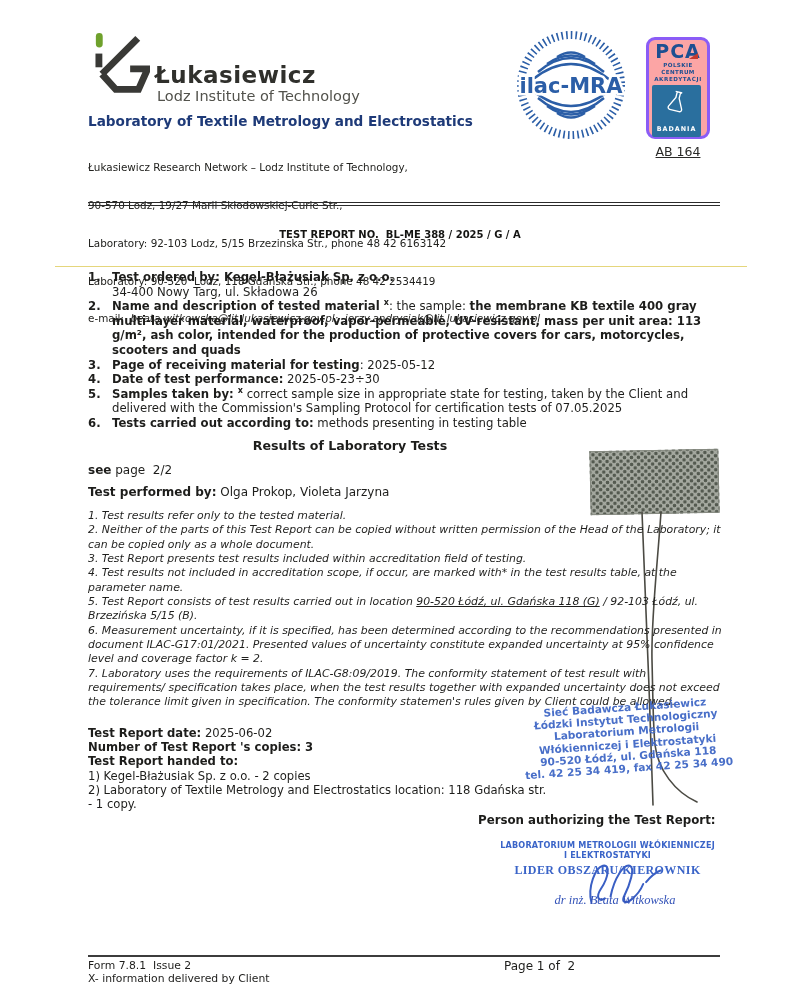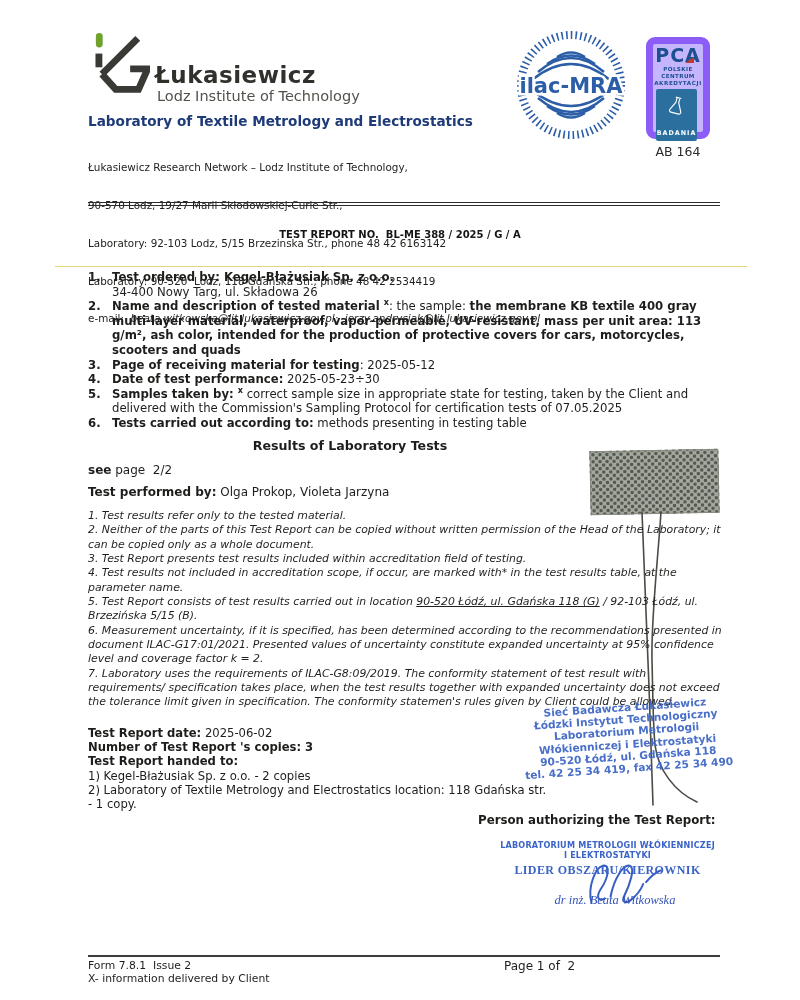--- a/index.html
+++ b/index.html
@@ -9,30 +9,30 @@
   .pre{white-space:pre;}
 
   
   .brand-name{left:155px;top:62px;font-size:23px;font-weight:bold;color:#30302c;letter-spacing:.5px;}
   .brand-sub{left:157px;top:88px;font-size:14.5px;color:#52524c;}
   .lab-title{left:88px;top:113px;font-size:13.6px;font-weight:bold;color:#1e3a78;}
   .addr{left:88px;top:136px;font-size:10.4px;line-height:12.6px;color:#22221f;white-space:pre;}
   .hdr-rule{left:88px;top:202px;width:632px;border-top:4px double #2b2b2b;}
 
   
-  .pca{left:646px;top:37px;width:64px;height:102px;border:7px solid #8b5cf6;border-radius:9px;
-       background:#c4b5fd;box-sizing:border-box;text-align:center;}
+  .pca{left:646px;top:37px;width:64px;height:102px;border:3px solid #8b5cf6;border-radius:9px;
+       background:#fca5a5;box-sizing:border-box;text-align:center;}
   .pca-acronym{font-size:19px;font-weight:bold;color:#1d4f91;letter-spacing:1px;line-height:22px;position:relative;}
   .pca-red{position:absolute;right:9px;top:13px;width:0;height:0;border-left:9px solid transparent;border-bottom:6px solid #c43a2e;}
   .pca-l1{font-size:5.6px;font-weight:bold;color:#1d4f91;letter-spacing:.4px;line-height:7px;}
   .pca-l2{font-size:5.6px;font-weight:bold;color:#1d4f91;letter-spacing:.6px;line-height:7px;}
   .pca-box{margin:2px 6px 3px 3px;height:52px;background:#2a6f9e;border-radius:2px;position:relative;}
   .pca-badania{position:absolute;bottom:4px;width:100%;text-align:center;font-size:6.4px;font-weight:bold;
        color:#fff;letter-spacing:1px;}
-  .ab164{left:646px;top:144px;width:64px;text-align:center;font-size:12.5px;color:#2a2a28;}
+  .ab164{left:646px;top:144px;width:64px;text-align:center;font-size:12.5px;color:#2a2a28;text-decoration:underline;}
 
   
   .report-title{left:0;top:229px;width:800px;text-align:center;font-size:10px;font-weight:bold;color:#151513;}
   .yellow-line{left:55px;top:266px;width:692px;height:1px;background:#e5d67c;}
   .list{left:88px;top:270px;width:634px;font-size:11.7px;line-height:14.6px;}
   .li{display:flex;}
   .li .num{width:24px;font-weight:bold;flex:0 0 24px;}
   .li .itxt{flex:1;}
   sup{font-size:8px;vertical-align:super;line-height:0;}
 

